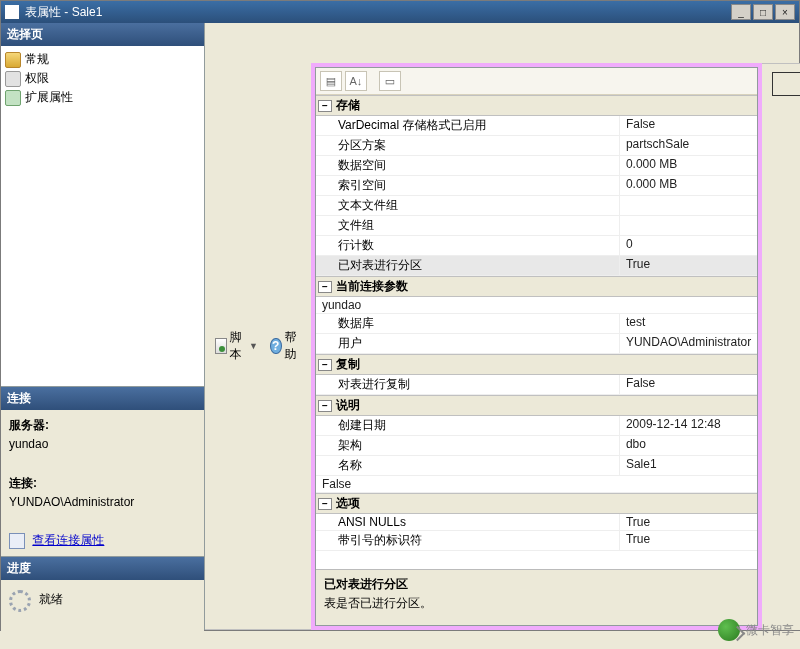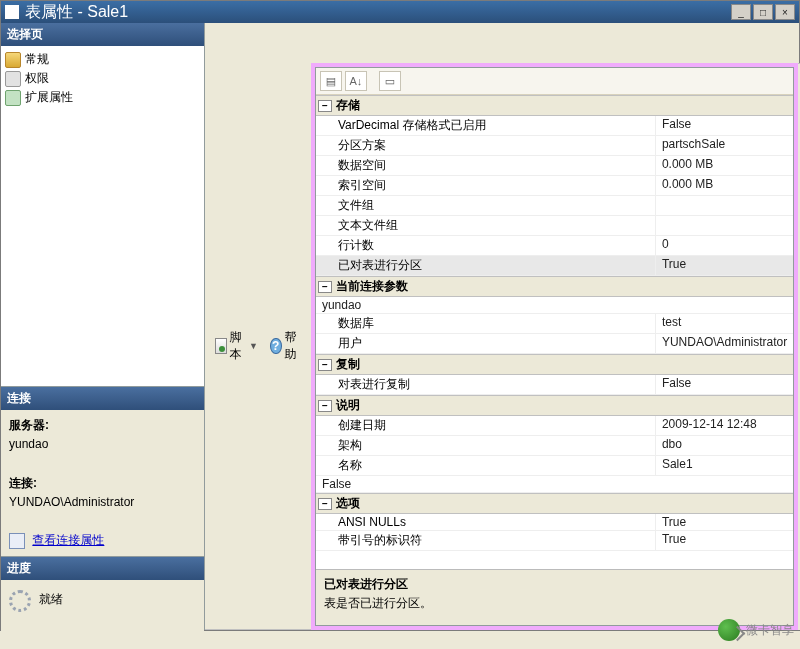--- a/index.html
+++ b/index.html
@@ -1,20 +1,20 @@
 <!DOCTYPE html>
 <html><head>
 <meta charset="utf-8">
 <style>
 * { box-sizing: border-box; margin: 0; padding: 0; font-family: "Microsoft YaHei", "SimSun", Tahoma, sans-serif; font-size: 12px; }
 body { background: #ece9d8; width: 800px; height: 649px; overflow: hidden; position: relative; }
 .window { width: 800px; height: 631px; background: #ece9d8; border: 1px solid #7b7b7b; display: flex; flex-direction: column; }
 .titlebar { background: linear-gradient(#3b6ea5,#2b4f7a); color: #fff; height: 22px; display: flex; align-items: center; padding: 0 4px; }
 .titlebar .icon { width: 14px; height: 14px; background: #fff; margin-right: 6px; display:inline-block; }
-.titlebar .title { flex: 1; color:#fff; font-size:16px; }
+.titlebar .title { flex: 1; color:#fff; font-size:12px; }
 .titlebar .btns { display: flex; gap:2px; }
 .titlebar .btn { width: 20px; height: 16px; background: #d4d0c8; border:1px solid #888; font-size:10px; display:flex;align-items:center;justify-content:center; color:#222;}
 .main { flex: 1; display: flex; min-height:0; }
 .left { width: 204px; background:#fff; border-right:1px solid #919b9c; display:flex; flex-direction:column; }
 .panel-header { background: linear-gradient(#4a6f9f,#2f4f7a); color:#fff; padding:3px 6px; font-weight:bold; }
 .left .pages { flex: 0 0 auto; background:#fff; padding:4px; height: 340px; }
 .left .pages .item { display:flex; align-items:center; gap:4px; padding:1px 0; cursor:pointer; }
 .left .pages .smallicon { width:16px; height:16px; display:inline-block; }
 .i-prop{background:linear-gradient(#f5d77a,#d9a933);border:1px solid #b8862b;border-radius:2px;}
 .i-perm{background:#e2e2e2;border:1px solid #999;border-radius:2px;}
@@ -34,21 +34,21 @@
 .i-help{width:16px;height:16px;background:#6faedf;border:1px solid #3a6a9f;border-radius:50%;display:inline-block;color:#fff;text-align:center;line-height:14px;font-weight:bold;}
 .drop{font-size:9px;color:#555;}
 .grid-wrap { flex:1; margin:4px; background:#fff; border:1px solid #919b9c; display:flex; flex-direction:column; min-height:0;}
 .grid-toolbar{padding:3px 4px;background:#f7f5ee;border-bottom:1px solid #d8d2bd;display:flex;gap:3px;}
 .gtbtn{width:22px;height:20px;border:1px solid #c8c4b5;background:#fff;display:flex;align-items:center;justify-content:center;font-size:11px;color:#666;}
 .gtbtn.sep{width:6px;border:none;background:transparent;}
 .grid{flex:1;overflow:auto;font-family:"SimSun",monospace;font-size:12px;}
 .cat{background:#ece9d8;border-top:1px solid #c0c0c0;border-bottom:1px solid #c0c0c0;display:flex;align-items:center;padding:1px 2px;font-weight:bold;}
 .cat .exp{width:14px;height:12px;border:1px solid #888;background:#fff;text-align:center;line-height:10px;font-size:10px;margin-right:4px;cursor:pointer;}
 .row{display:flex;border-bottom:1px solid #eee;}
-.row .k{width:340px;padding:1px 2px 1px 22px;background:#fff;border-right:1px solid #eee;color:#000;white-space:nowrap;overflow:hidden;}
+.row .k{width:304px;padding:1px 2px 1px 22px;background:#fff;border-right:1px solid #eee;color:#000;white-space:nowrap;overflow:hidden;}
 .row .v{flex:1;padding:1px 6px;background:#fff;color:#222;}
 .row.sel .k{background:#e8e8e8;}
 .row.sel .v{background:#e8e8e8;}
 .desc-box{border-top:1px solid #bbb;padding:6px 8px;background:#ece9d8;height:56px;}
 .desc-box .dt{font-weight:bold;margin-bottom:2px;}
 .btnbar{background:#ece9d8;padding:8px 10px;display:flex;justify-content:flex-end;gap:8px;border-top:1px solid #c0c0c0;}
 .pushbtn{width:84px;height:24px;background:#ece9d8;border:1px solid #333;cursor:pointer;}
 .watermark{position:absolute;right:6px;bottom:8px;display:flex;align-items:center;gap:6px;color:#888;font-size:15px;pointer-events:none;}
 .wm-icon{width:22px;height:22px;border-radius:50%;background:radial-gradient(circle at 35% 35%, #5fbf4f, #2a7a1f);position:relative;}
 .wm-icon::after{content:"";position:absolute;right:-3px;bottom:2px;width:9px;height:9px;border-top:2px solid #888;border-right:2px solid #888;transform:rotate(45deg);background:transparent;}
@@ -141,25 +141,25 @@
             </div>
             <div class="row">
               <div class="k">数据空间</div>
               <div class="v">0.000 MB</div>
             </div>
             <div class="row">
               <div class="k">索引空间</div>
               <div class="v">0.000 MB</div>
             </div>
             <div class="row">
+              <div class="k">文本文件组</div>
+              <div class="v"></div>
+            </div>
+            <div class="row">
               <div class="k">文件组</div>
-              <div class="v"></div>
-            </div>
-            <div class="row">
-              <div class="k">文本文件组</div>
               <div class="v"></div>
             </div>
             <div class="row">
               <div class="k">行计数</div>
               <div class="v">0</div>
             </div>
             <div class="row sel">
               <div class="k">已对表进行分区</div>
               <div class="v">True</div>
             </div>

